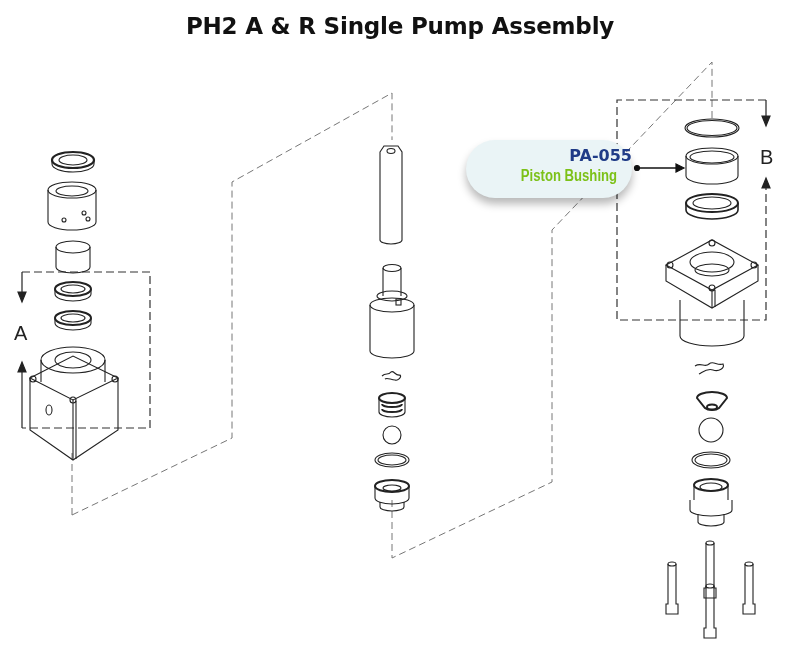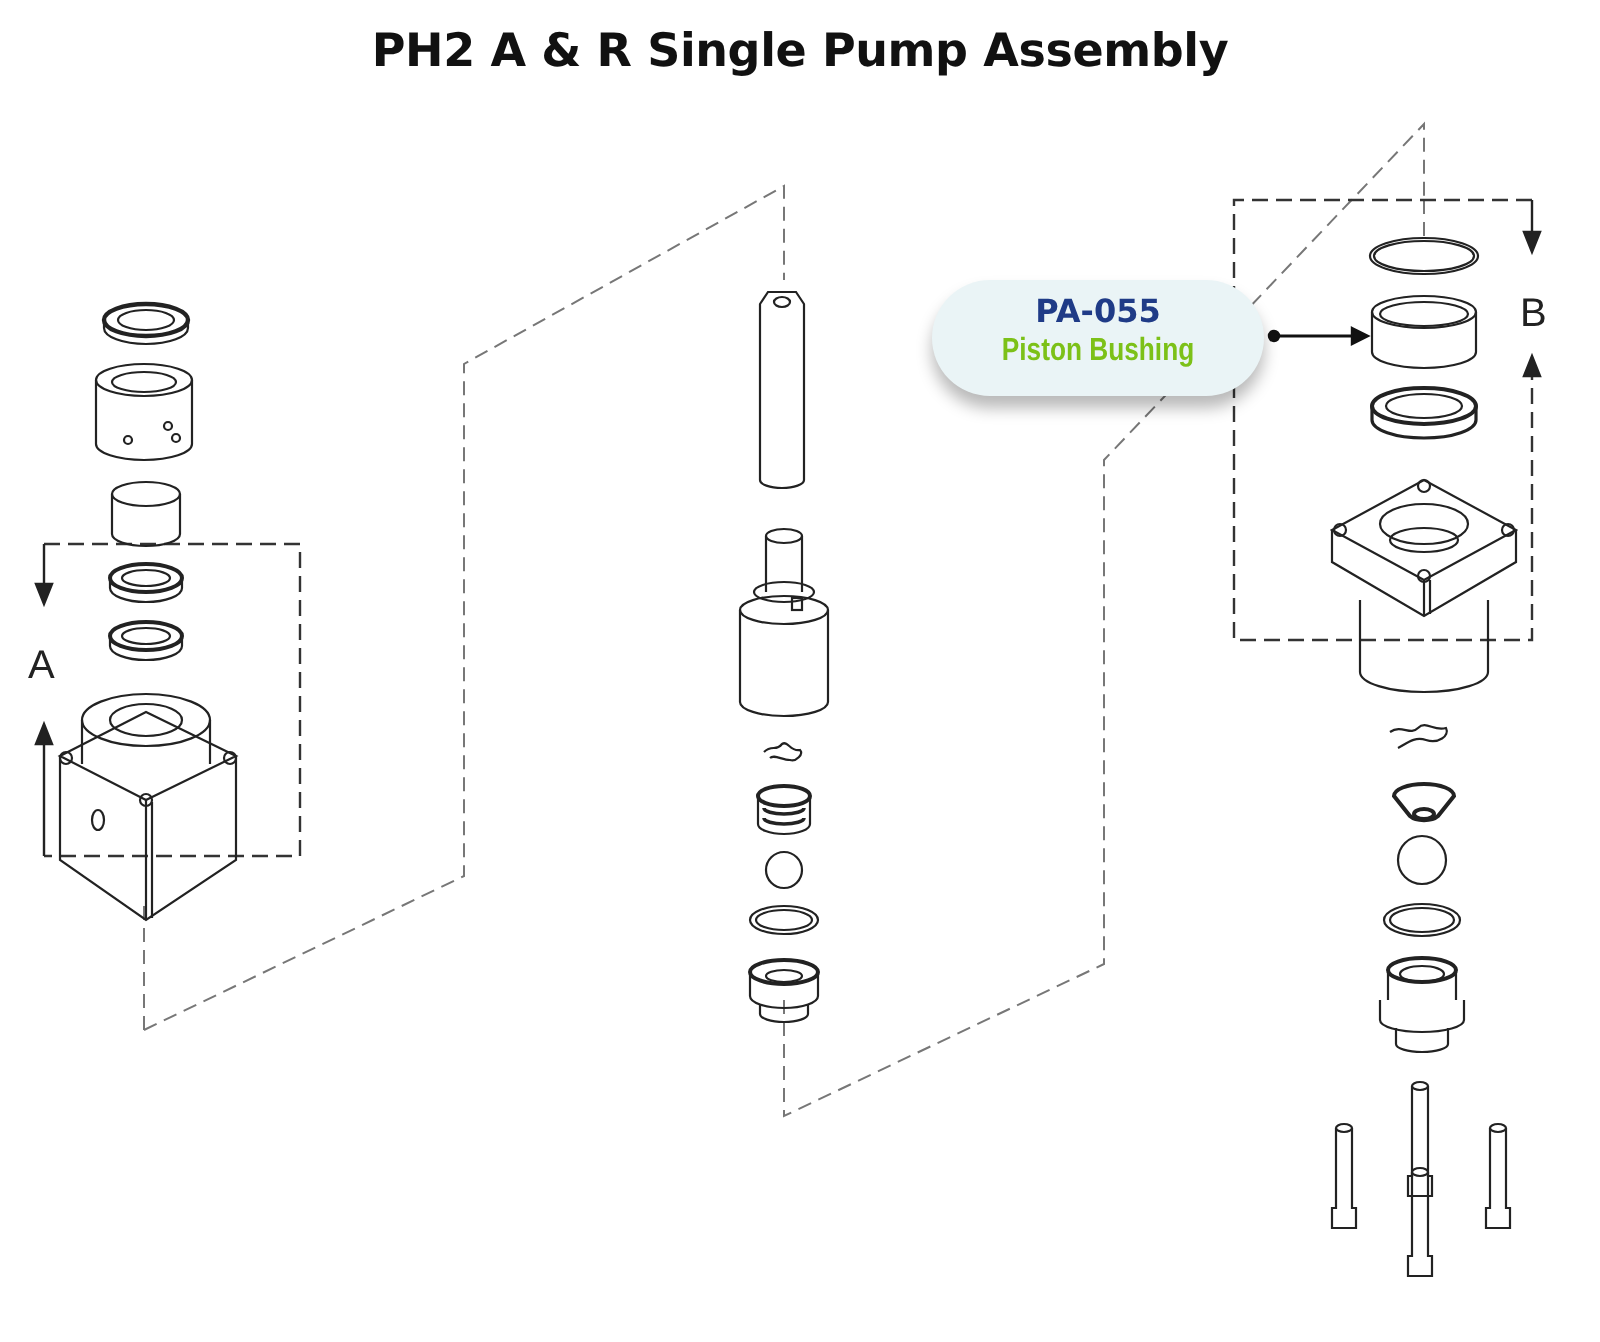--- a/index.html
+++ b/index.html
@@ -1,19 +1,19 @@
 <!DOCTYPE html>
 <html><head>
 <meta charset="utf-8">
 <style>
   html, body { margin: 0; padding: 0; background: #ffffff; }
   body { width: 800px; height: 671px; position: relative; overflow: hidden; font-family: "Liberation Sans", sans-serif; }
   .title { position: absolute; top: 3px; left: 0; width: 800px; text-align: center; font-family: "DejaVu Sans", sans-serif; font-weight: bold; font-size: 23px; color: #111; letter-spacing: -0.2px; margin-top: 10px; }
   svg.diagram { position: absolute; left: 0; top: 0; }
-  .callout { position: absolute; left: 466px; top: 140px; width: 166px; height: 58px; border-radius: 29px; background: #eaf4f6; box-shadow: 0 6px 8px rgba(0,0,0,0.28); text-align: center; }
+  .callout { position: absolute; left: 466px; top: 140px; width: 166px; height: 58px; border-radius: 29px; background: #eaf4f6; box-shadow: 0 6px 8px rgba(0,0,0,0.28); text-align: right; }
   .callout .code { display: block; margin-top: 6px; font-family: "DejaVu Sans", sans-serif; font-weight: bold; font-size: 16px; color: #1f3b87; }
   .callout .name { display: block; margin-top: 2px; font-family: "Liberation Sans Narrow", "Liberation Sans", sans-serif; font-weight: bold; font-size: 16px; color: #7cc118; transform: scaleX(0.82); }
   .letter { position: absolute; font-family: "Liberation Sans", sans-serif; font-size: 20px; color: #222; }
 </style>
 </head>
 <body>
 
 <div class="title">PH2 A &amp; R Single Pump Assembly</div>
 
 <svg class="diagram" width="800" height="671" viewBox="0 0 800 671" fill="none" stroke="#222" stroke-width="1.2">

